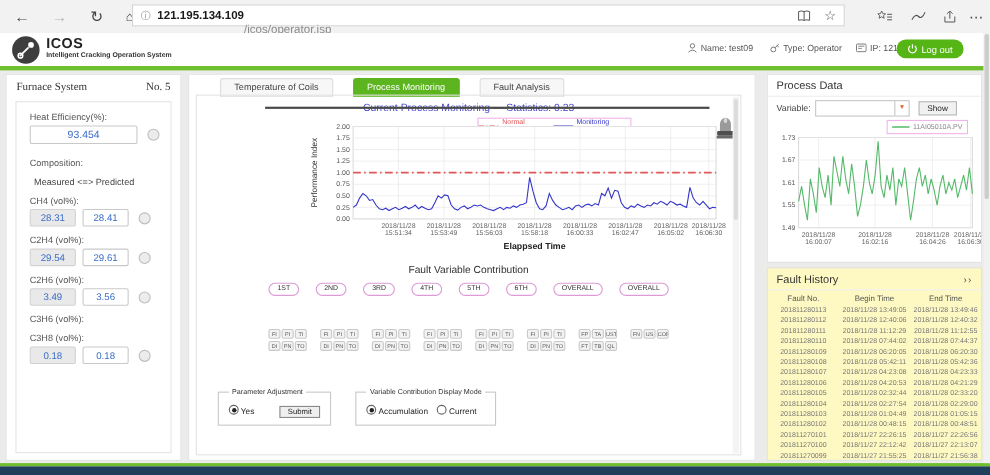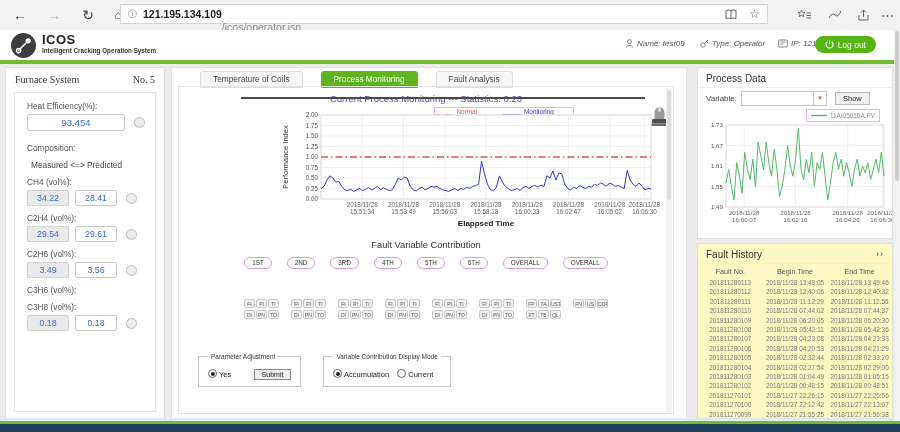--- a/index.html
+++ b/index.html
@@ -15,21 +15,21 @@
   .urlbar .host{color:#1b1b1b;font-weight:bold;}
   .urlbar .path{color:#8a8a8a;margin-top:25px;}
   .urlbar .bar-ic{margin-left:auto;color:#555;display:flex;gap:12px;align-items:center;}
   .chrome .right-ic{position:absolute;top:0;height:30px;display:flex;align-items:center;color:#444;}
   
   .appheader{position:absolute;top:30px;left:0;right:0;height:30px;background:#fff;}
   .logo{position:absolute;left:10px;top:2px;}
   .brand{position:absolute;left:42px;top:3px;line-height:1;}
   .brand .t{font-size:13px;font-weight:bold;color:#222;letter-spacing:.5px;}
   .brand .s{font-size:6.3px;color:#333;margin-top:2px;font-weight:bold;}
-  .uinfo{position:absolute;top:9px;font-size:8px;color:#555;display:flex;align-items:center;gap:3px;font-style:italic;}
+  .uinfo{position:absolute;top:9px;font-size:8px;color:#555;display:flex;align-items:center;gap:3px;}
   .logout{position:absolute;right:24px;top:6px;height:17px;background:#55b514;border-radius:9px;color:#fff;
           font-size:8.5px;display:flex;align-items:center;gap:4px;padding:0 10px;cursor:pointer;}
   .greenbar{position:absolute;top:60px;left:0;right:0;height:4px;background:#6fbe2d;}
   
   .left-panel{position:absolute;left:5px;top:67px;width:160px;height:352px;background:#fff;border:1px solid #e0e0e0;box-sizing:border-box;}
   .lp-head{display:flex;justify-content:space-between;padding:6px 9px 4px;font-size:10px;color:#333;font-family:Liberation Serif, serif;}
   .lp-box{position:absolute;top:24px;left:8px;right:8px;bottom:6px;border:1px solid #e4e4e4;padding:8px 7px;box-sizing:border-box;}
   .f-label{font-size:8.3px;color:#555;margin:0 0 3px 5px;}
   .he-row{display:flex;align-items:center;margin-left:5px;}
   .he-box{width:96px;height:15px;border:1px solid #c9c9c9;border-radius:2px;color:#3a6cc8;font-size:9.5px;
@@ -189,21 +189,21 @@
       <div class="he-row">
         <div class="he-box">93.454</div>
         <span class="dot-ic"></span>
       </div>
       <div class="f-label" style="margin-top:12px;">Composition:</div>
       <div class="comp-note">Measured &lt;=&gt; Predicted</div>
       <div id="comp-fields">
           <div class="cf">
             <div class="f-label">CH4 (vol%):</div>
             <div class="cf-row">
-              <div class="m-box">34.22</div>
+              <div class="m-box">28.31</div>
               <div class="p-box">28.41</div>
               <span class="dot-ic"></span>
             </div>
           </div>
           <div class="cf">
             <div class="f-label">C2H4 (vol%):</div>
             <div class="cf-row">
               <div class="m-box">29.54</div>
               <div class="p-box">29.61</div>
               <span class="dot-ic"></span>

